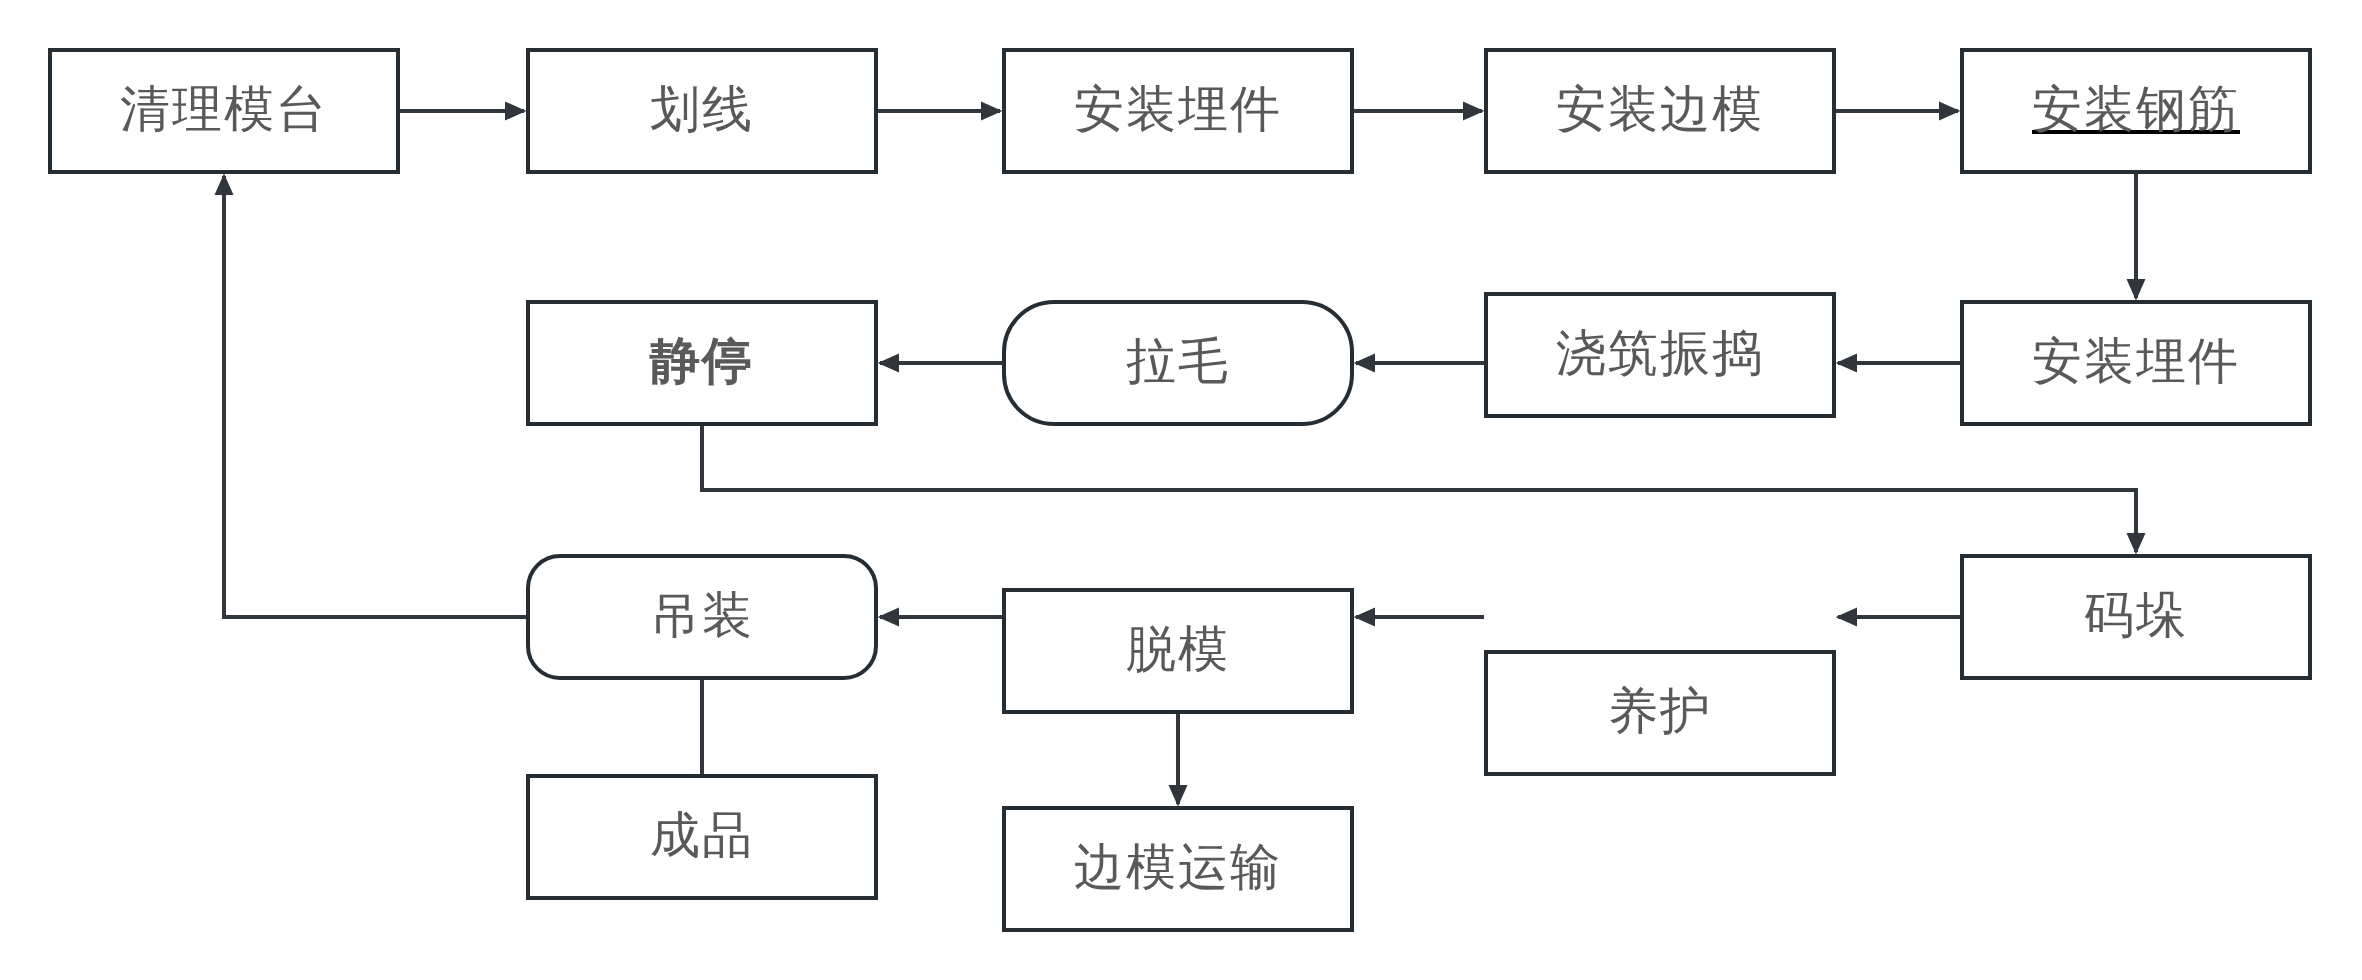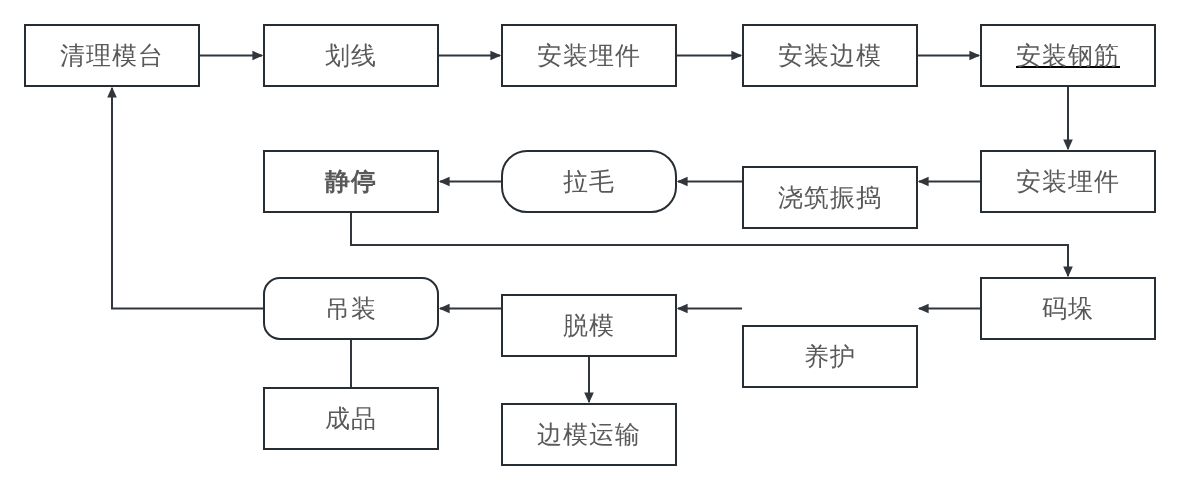--- a/index.html
+++ b/index.html
@@ -75,21 +75,21 @@
       </div>
       <div class="node" style="left: 742px; top: 24px;">
         <span class="node-label">安装边模</span>
       </div>
       <div class="node" style="left: 980px; top: 24px; text-decoration: underline;">
         <span class="node-label">安装钢筋</span>
       </div>
       <div class="node" style="left: 980px; top: 150px;">
         <span class="node-label">安装埋件</span>
       </div>
-      <div class="node" style="left: 742px; top: 166px; text-align: right;">
+      <div class="node" style="left: 742px; top: 146px; text-align: right;">
         <span class="node-label">浇筑振捣</span>
       </div>
       <div class="node" style="left: 501px; top: 150px; border-radius: 26px;">
         <span class="node-label">拉毛</span>
       </div>
       <div class="node" style="left: 263px; top: 150px; font-weight: bold;">
         <span class="node-label">静停</span>
       </div>
       <div class="node" style="left: 980px; top: 277px;">
         <span class="node-label">码垛</span>

